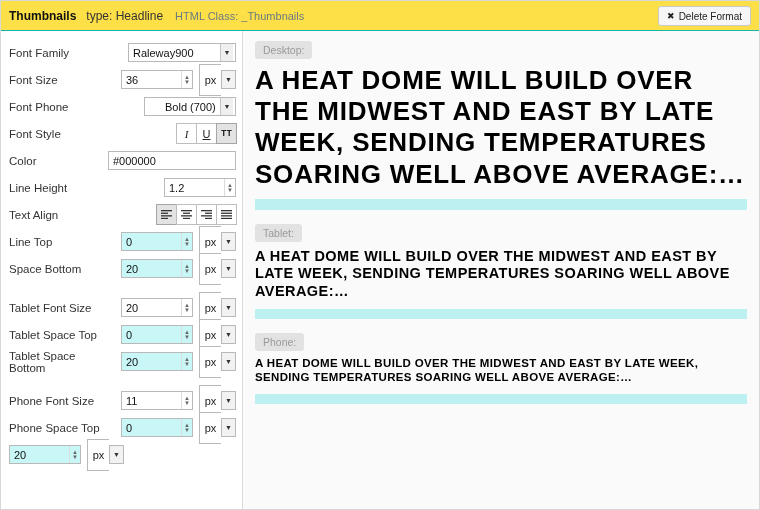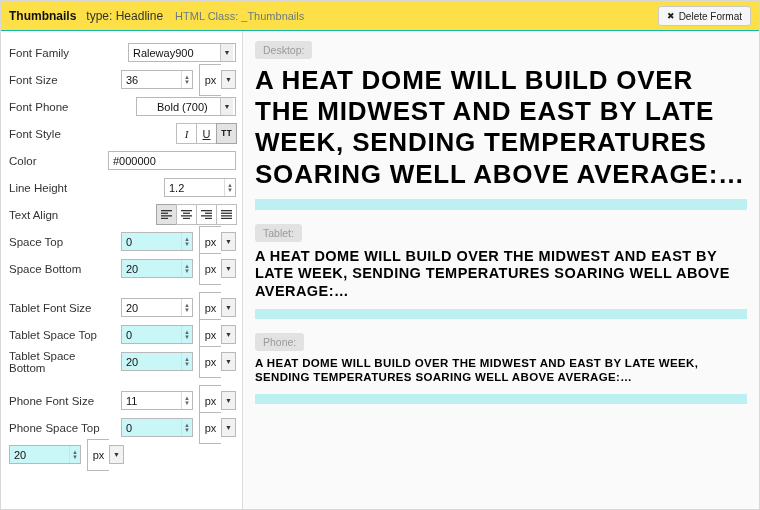--- a/index.html
+++ b/index.html
@@ -250,21 +250,21 @@
               </span>
           </div>
           <div class="unit-box">px</div>
           <div class="unit-caret">▼</div>
         </div>
       </div>
 
       <div class="row">
         <span class="lbl">Font Phone</span>
         <div class="ctrl">
-          <div class="txtbox w-select" style="width:100px;padding-left:20px;">
+          <div class="txtbox w-select" style="width:92px;padding-left:20px;">
             <span>Bold (700)</span>
             <span class="caret">▼</span>
           </div>
         </div>
       </div>
 
       <div class="row">
         <span class="lbl">Font Style</span>
         <div class="ctrl btn-group">
           <div class="tg-btn italic">I</div>
@@ -328,21 +328,21 @@
               <rect x="0" y="0" width="11" height="1.3" fill="#333"></rect>
                 <rect x="0" y="2.6" width="11" height="1.3" fill="#333"></rect>
               <rect x="0" y="5.2" width="11" height="1.3" fill="#333"></rect>
                 <rect x="0" y="7.8" width="11" height="1.3" fill="#333"></rect>
             </svg>
           </div>
         </div>
       </div>
 
       <div class="row">
-        <span class="lbl">Space Top</span>
+        <span class="lbl">Line Top</span>
         <div class="ctrl">
           <div class="txtbox w-num cyan">
             <span>0</span>
             <span class="spin">
                 <span>▲</span>
                 <span>▼</span>
               </span>
           </div>
           <div class="unit-box">px</div>
           <div class="unit-caret">▼</div>

